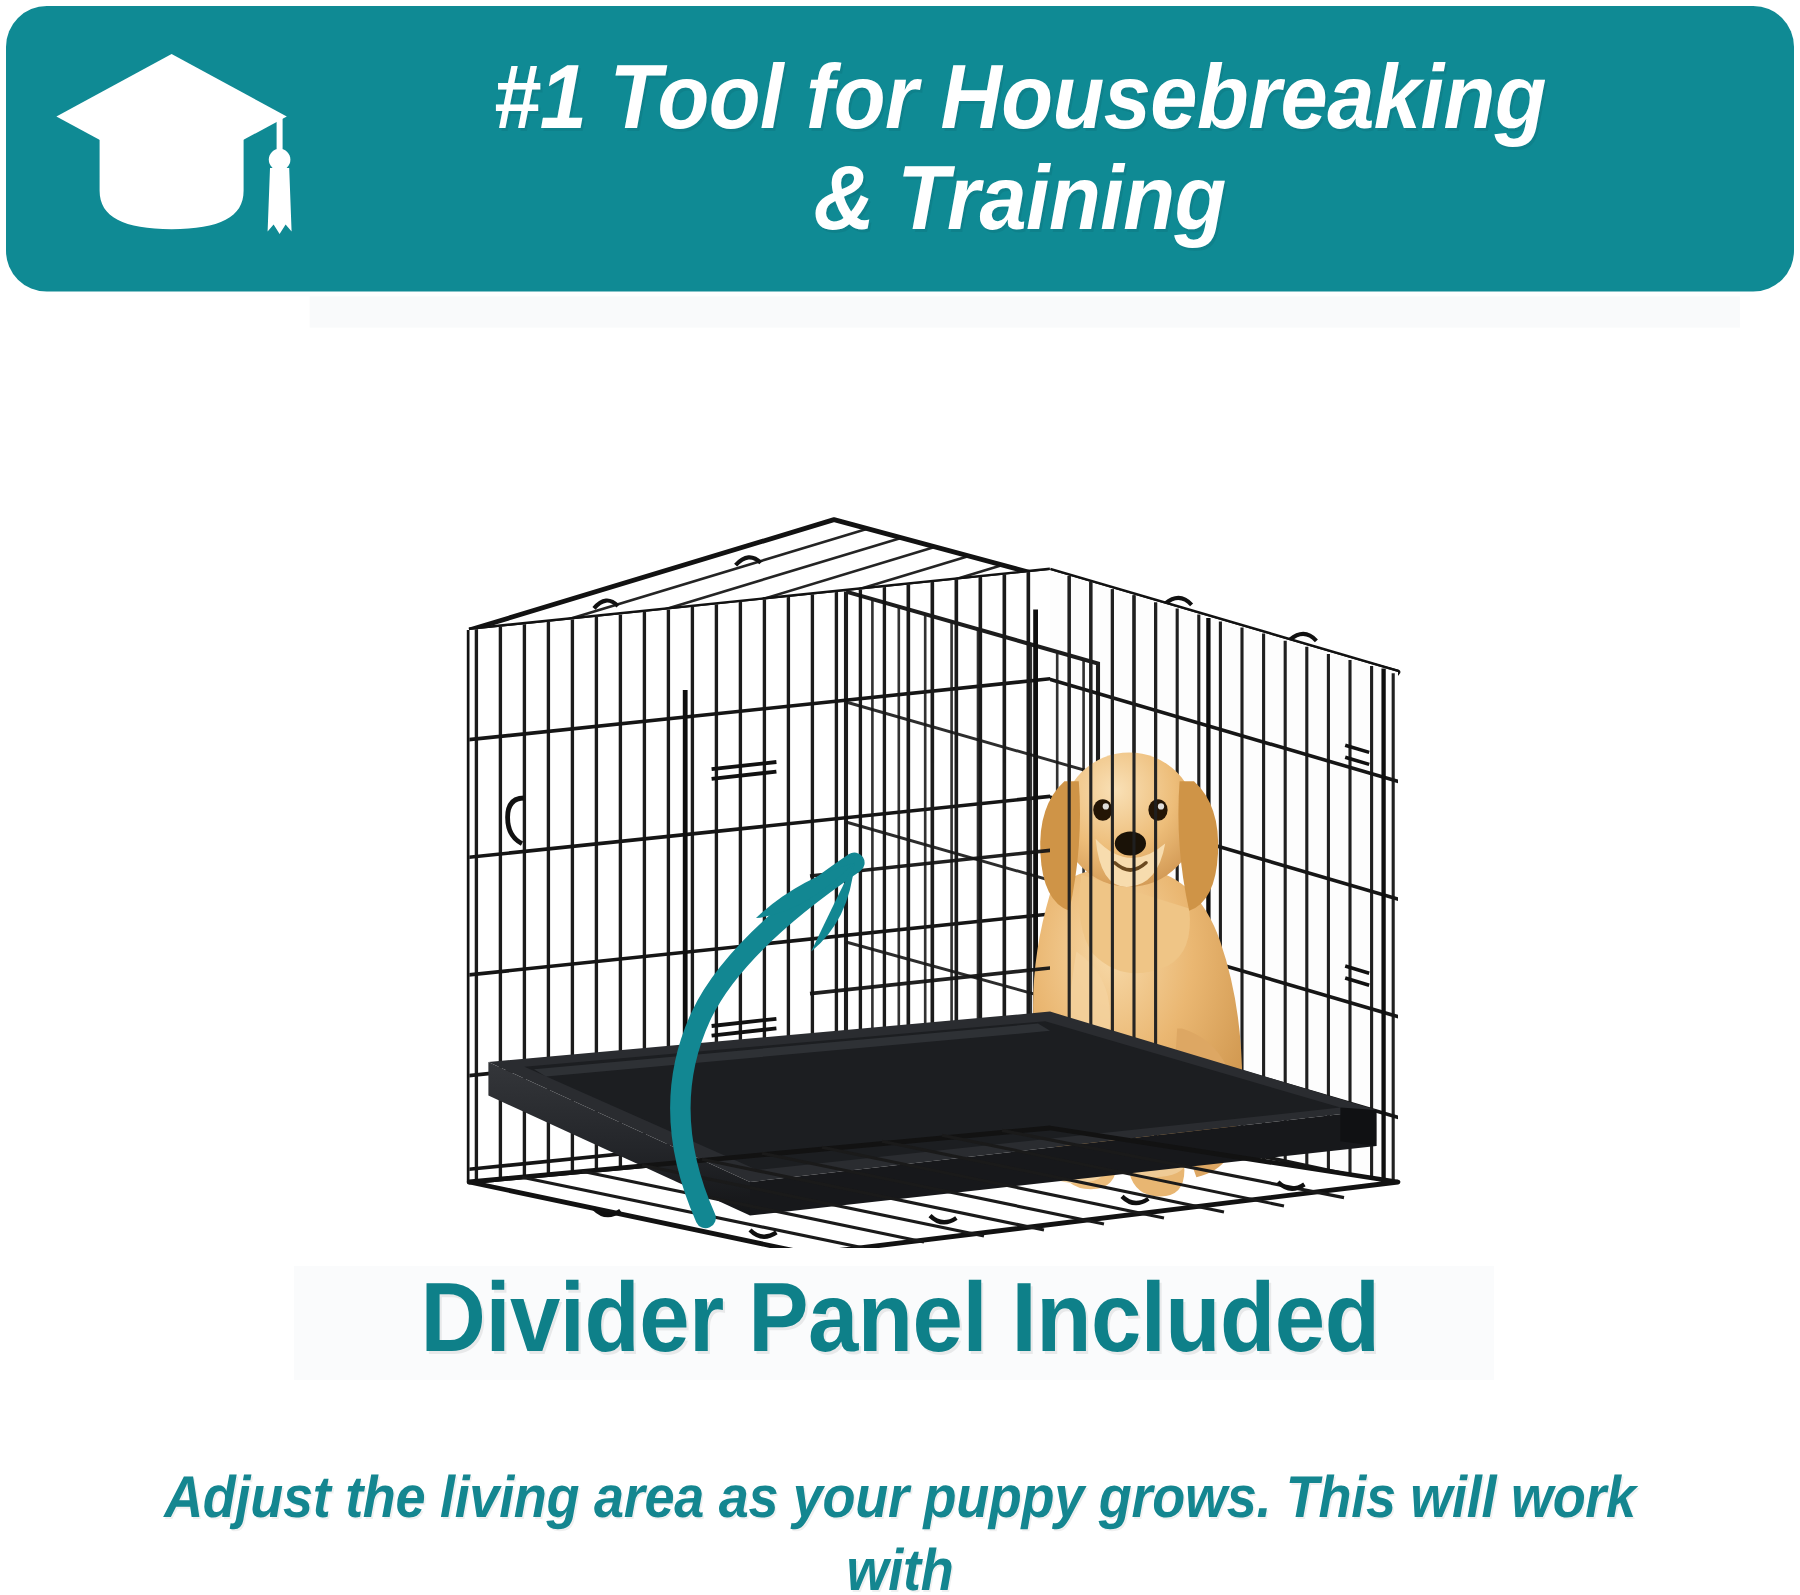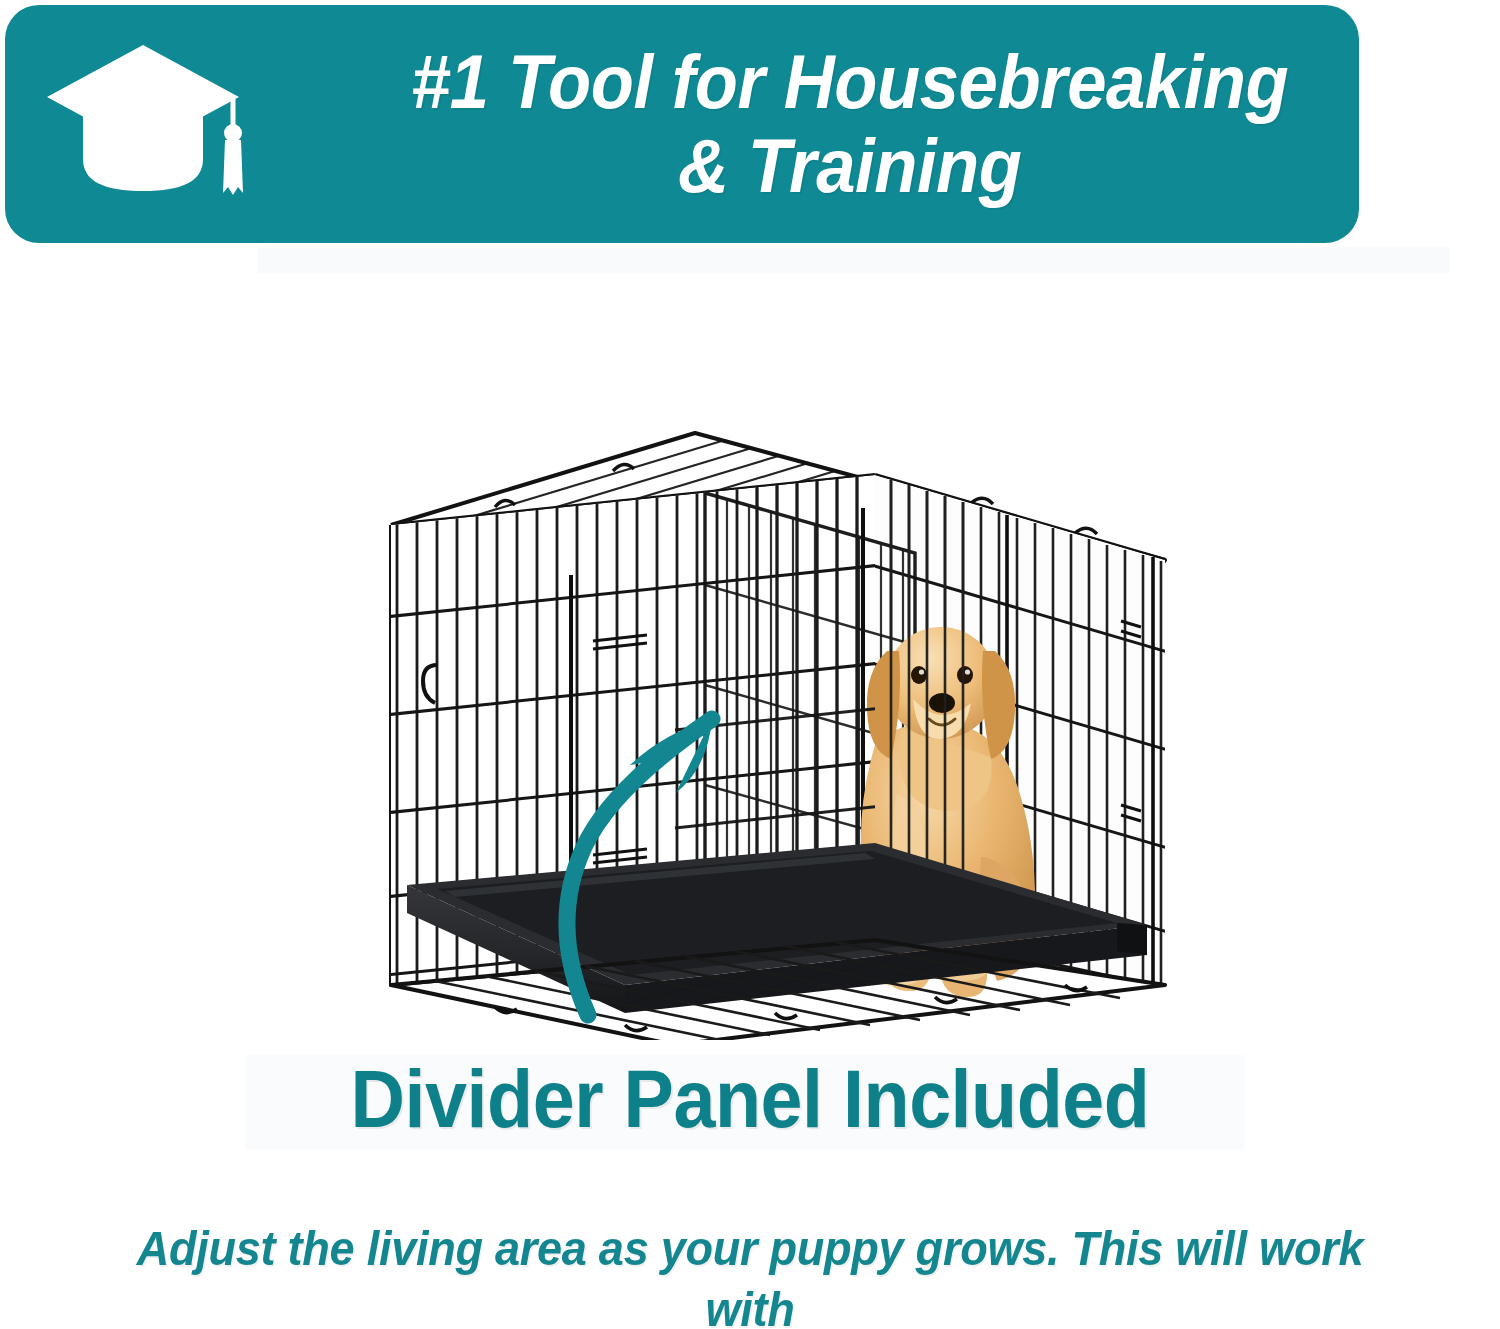--- a/index.html
+++ b/index.html
@@ -14,21 +14,21 @@
     overflow: hidden;
     font-family: "Liberation Sans", sans-serif;
     -webkit-font-smoothing: antialiased;
   }
 
   
   .banner {
     position: absolute;
     left: 5px;
     top: 5px;
-    width: 1354px;
+    width: 1490px;
     height: 238px;
     background: #0f8a94;
     border-radius: 34px;
     box-sizing: border-box;
     display: flex;
     align-items: center;
     overflow: hidden;
   }
   .cap-icon-wrap {
     position: absolute;

